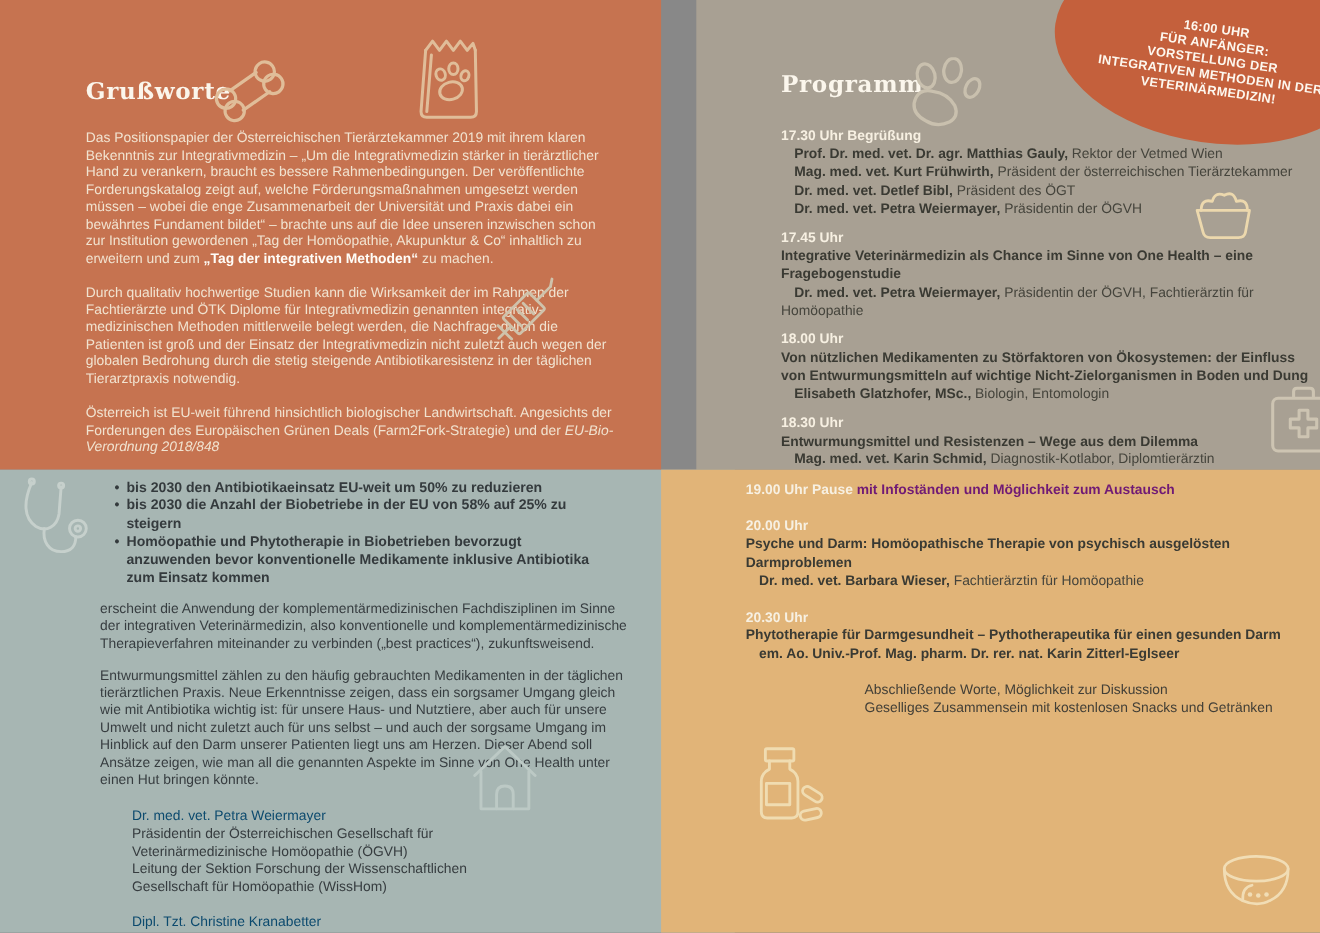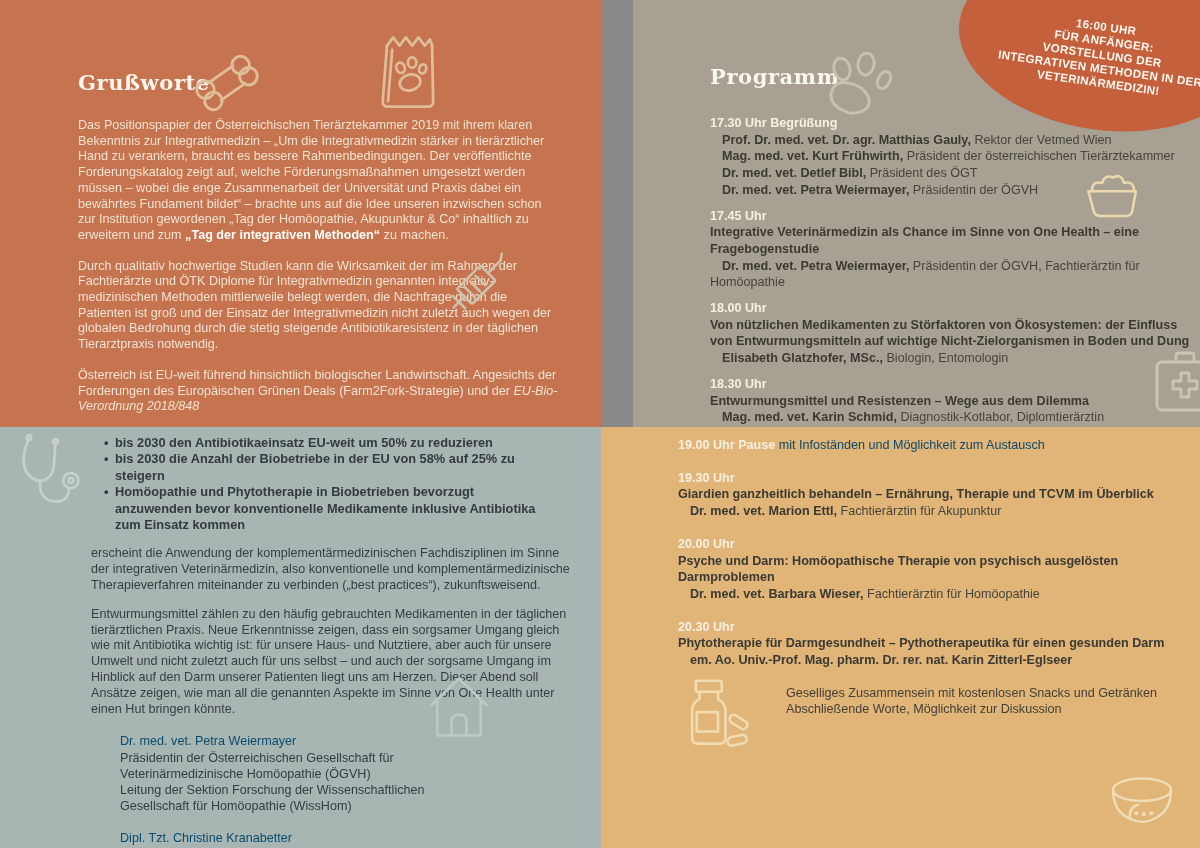--- a/index.html
+++ b/index.html
@@ -27,21 +27,21 @@
   .sig{margin:17px 0 0 42px;font-size:12.6px;line-height:15.8px;color:#363c3f;}
   .sig:first-of-type{margin-top:17px;}
   .sig-name{font-weight:400;color:#0c4a6e;margin-bottom:1px;}
 
   
   .plist{margin-top:26px;width:492px;font-size:12.6px;line-height:16.7px;}
   .plist2{margin-top:0;width:500px;font-size:12.6px;line-height:16.7px;}
   .pg{margin-bottom:9px;}
   .plist2 .pg{margin-bottom:16px;}
   .pg-time{font-weight:700;color:#f7f0e2;}
-  .pg-note{font-weight:400;color:#0c4a6e;}
+  .pg-note{font-weight:700;color:#701a75;}
   .pg-title{font-weight:700;color:#3a3a33;}
   .pg-name{font-weight:700;color:#3a3a33;padding-left:12px;}
   .pg-role{font-weight:400;color:#45443c;}
   .closing{margin:14px 0 0 108px;font-size:12.6px;line-height:16.7px;color:#423f37;}
 
   
   .badge{position:absolute;left:958px;top:-46px;width:292px;height:176px;background:#c4603c;
         border-radius:50%;transform:rotate(8deg);display:flex;align-items:center;justify-content:center;}
   .badge-text{margin-top:26px;text-align:center;font-weight:700;font-size:11.6px;
         line-height:13.9px;color:#fdf7ee;letter-spacing:.3px;}
@@ -197,38 +197,33 @@
       </svg>
     </span>
   </section>
 
   <section class="q q-br">
     <div class="plist2" id="program-late">
         <div class="pg">
           <div class="pg-timeline"><span class="pg-time">19.00 Uhr Pause</span><span class="pg-note"> mit Infoständen und Möglichkeit zum Austausch</span></div>
         </div>
         <div class="pg">
-          <div class="pg-timeline"><span class="pg-time">19.30 Uhr</span></div>
-          <div class="pg-title">Giardien ganzheitlich behandeln – Ernährung, Therapie und TCVM im Überblick</div>
-          <div class="pg-speaker"><span class="pg-name">Dr. med. vet. Marion Ettl,</span><span class="pg-role"> Fachtierärztin für Akupunktur</span></div>
-        </div>
-        <div class="pg">
           <div class="pg-timeline"><span class="pg-time">20.00 Uhr</span></div>
           <div class="pg-title">Psyche und Darm: Homöopathische Therapie von psychisch ausgelösten Darmproblemen</div>
           <div class="pg-speaker"><span class="pg-name">Dr. med. vet. Barbara Wieser,</span><span class="pg-role"> Fachtierärztin für Homöopathie</span></div>
         </div>
         <div class="pg">
           <div class="pg-timeline"><span class="pg-time">20.30 Uhr</span></div>
           <div class="pg-title">Phytotherapie für Darmgesundheit – Pythotherapeutika für einen gesunden Darm</div>
           <div class="pg-speaker"><span class="pg-name">em. Ao. Univ.-Prof. Mag. pharm. Dr. rer. nat. Karin Zitterl-Eglseer</span></div>
         </div>
       </div>
     <div class="closing">
+      <div>Abschließende Worte, Möglichkeit zur Diskussion</div>
       <div>Geselliges Zusammensein mit kostenlosen Snacks und Getränken</div>
-      <div>Abschließende Worte, Möglichkeit zur Diskussion</div>
     </div>
 
     <span class="icon" style="left:80px;top:244px;">
       <svg width="74" height="86" viewBox="0 0 80 92" fill="none" stroke="#f0dcb1" stroke-width="2.8" stroke-linejoin="round" stroke-linecap="round">
         <rect x="16" y="10" width="28" height="12" rx="1.5"></rect>
         <path d="M20 22 L20 30 Q12 34 12 42 L12 72 Q12 78 18 78 L42 78 Q48 78 48 72 L48 42 Q48 34 40 30 L40 22"></path>
         <rect x="17" y="44" width="23" height="21"></rect>
         <rect x="52" y="50" width="21" height="9" rx="4.5" transform="rotate(32 62 54)"></rect>
         <rect x="50" y="70" width="21" height="9" rx="4.5" transform="rotate(-12 60 74)"></rect>
       </svg>

